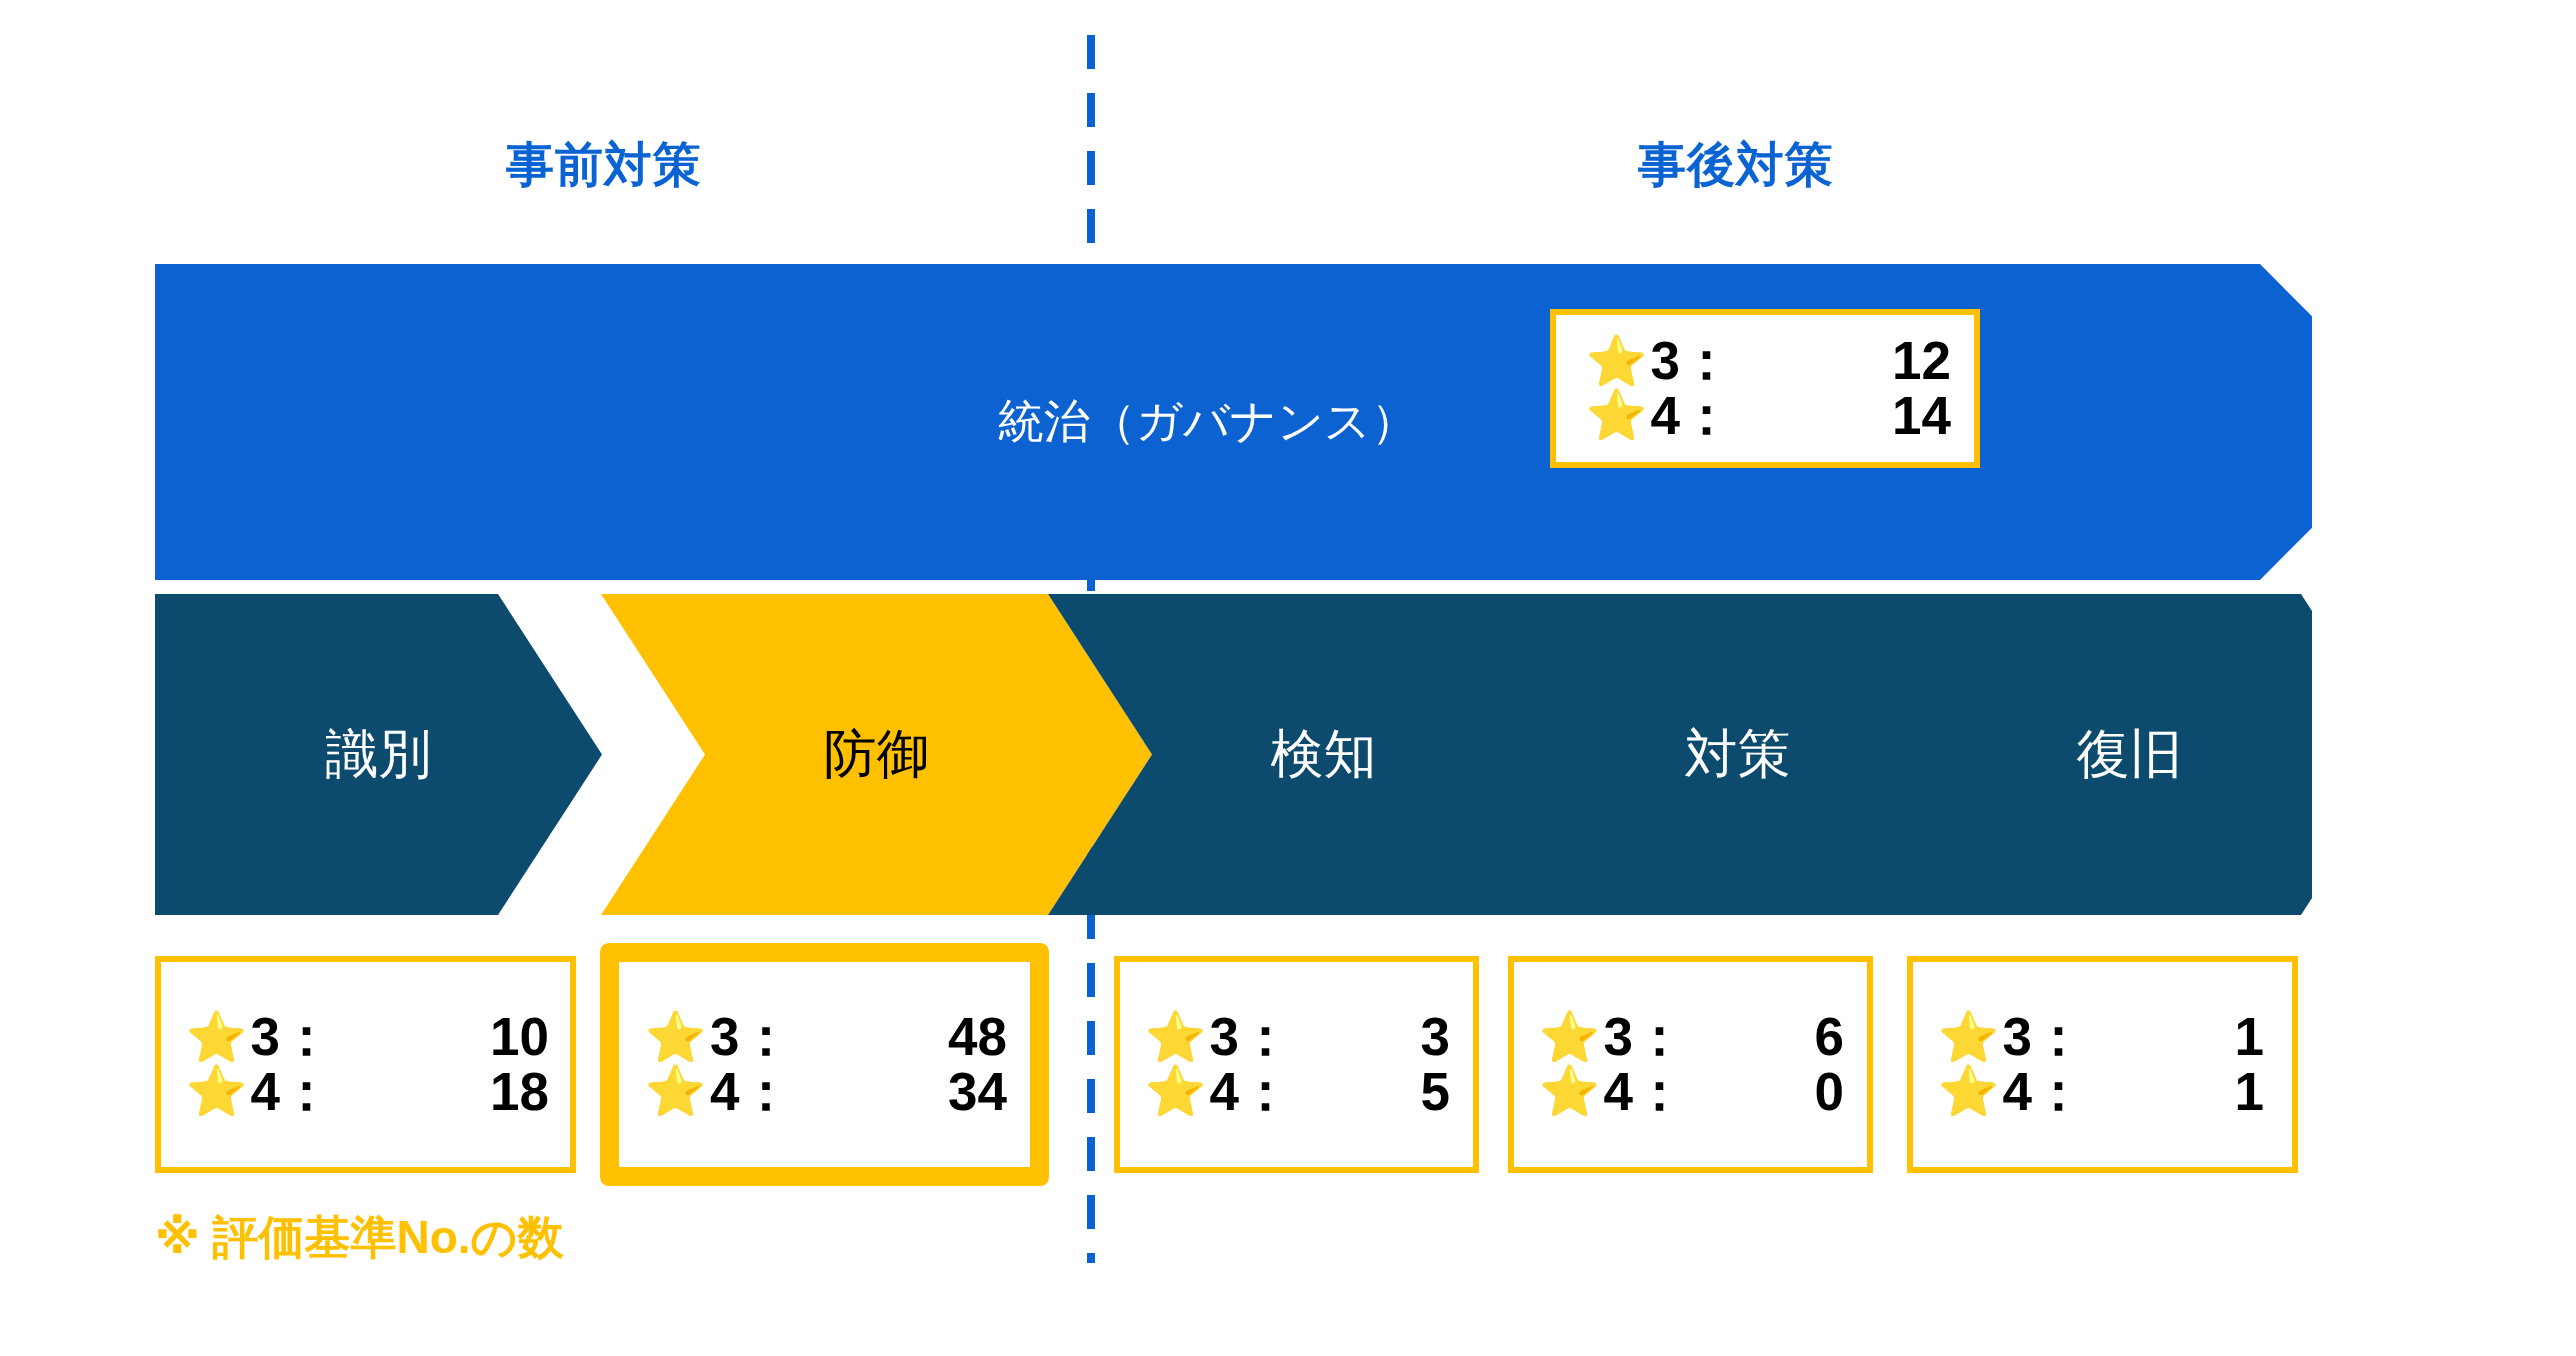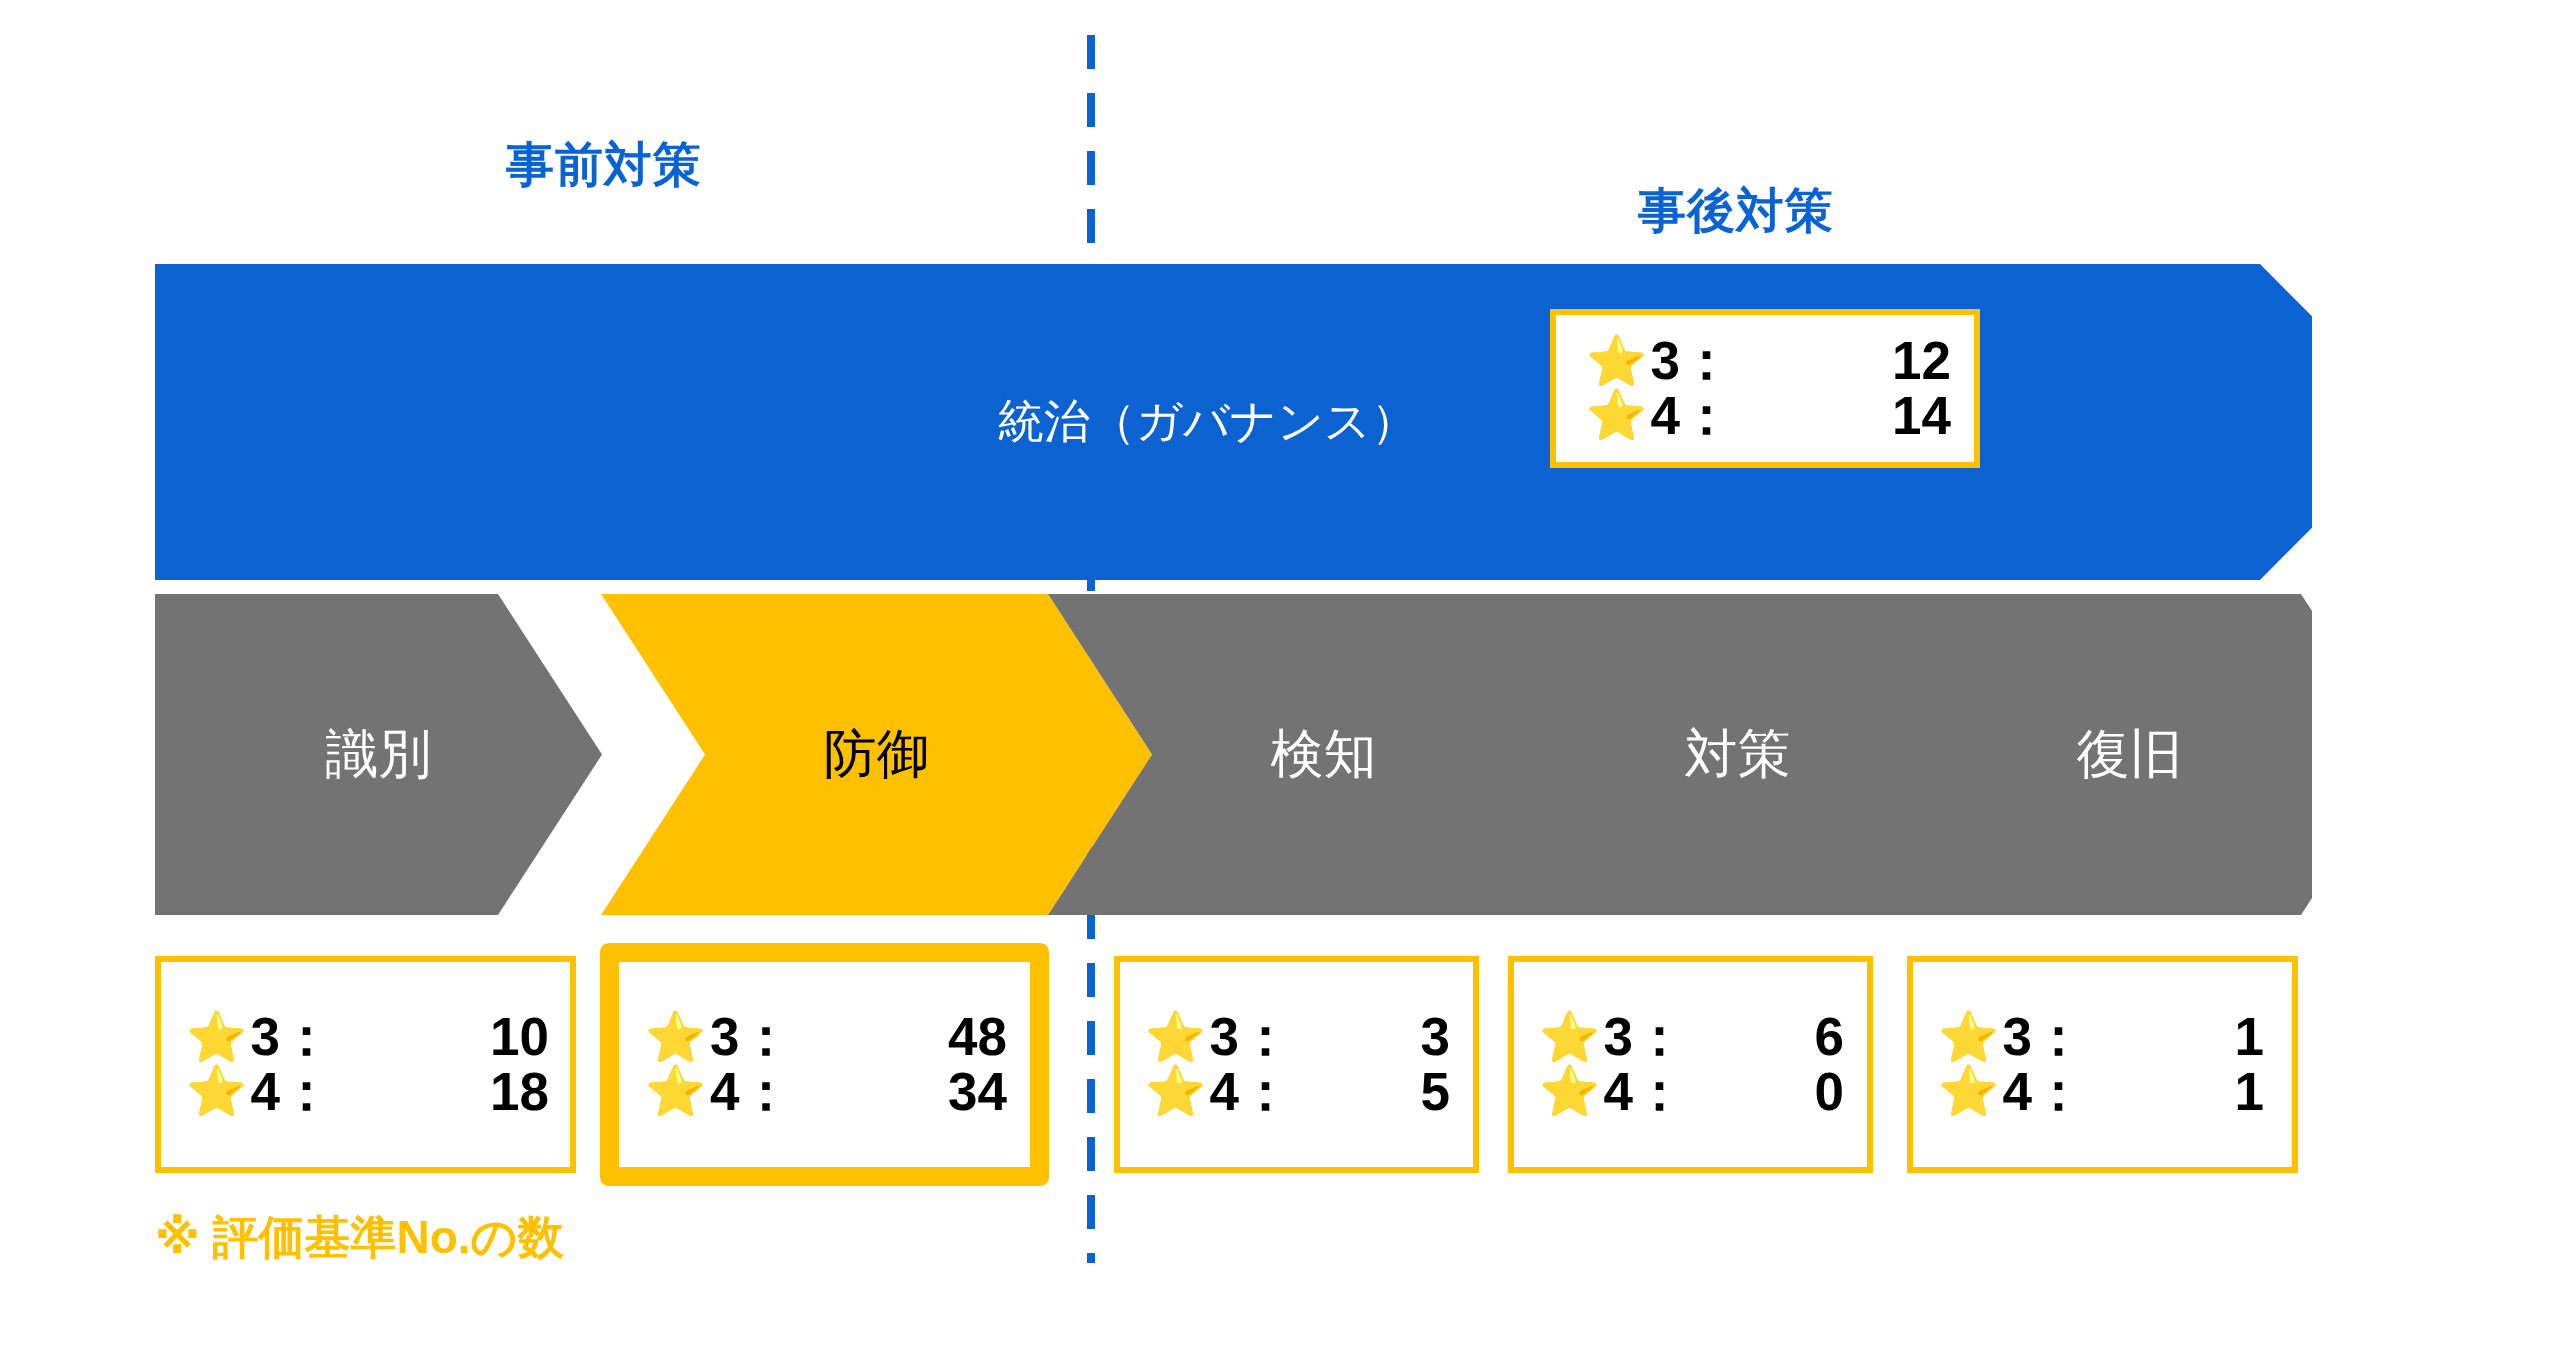--- a/index.html
+++ b/index.html
@@ -22,21 +22,21 @@
   .group-label {
     position: absolute;
     font-weight: bold;
     color: #0A63D2;
     font-size: 48px;
     letter-spacing: 0.9px;
     white-space: nowrap;
     line-height: 1;
   }
   #label-pre  { left: 506px; top: 141px; }
-  #label-post { left: 1638px; top: 141px; margin-top: 46px; }
+  #label-post { left: 1638px; top: 141px; }
 
   
   #divider {
     position: absolute;
     left: 1087px;
     top: 35px;
     width: 8px;
     height: 1228px;
     background-image: linear-gradient(
         to bottom,
@@ -143,21 +143,21 @@
     justify-content: center;
     box-sizing: border-box;
     pointer-events: auto;
   }
   .phase-arrow .phase-label {
     font-size: 53px;
     white-space: nowrap;
     position: relative;
     z-index: 2;
   }
-  .phase-arrow.blue  { background: #737373; }
+  .phase-arrow.blue  { background: #0c4a6e; }
   .phase-arrow.blue  .phase-label { color: #ffffff; }
   .phase-arrow.gold  { background: #FFC000; }
   .phase-arrow.gold  .phase-label { color: #000000; }
 
   
   .clip-first {
     -webkit-clip-path: polygon(0 0, calc(100% - 104px) 0, 100% 50%, calc(100% - 104px) 100%, 0 100%);
     clip-path: polygon(0 0, calc(100% - 104px) 0, 100% 50%, calc(100% - 104px) 100%, 0 100%);
   }
   

